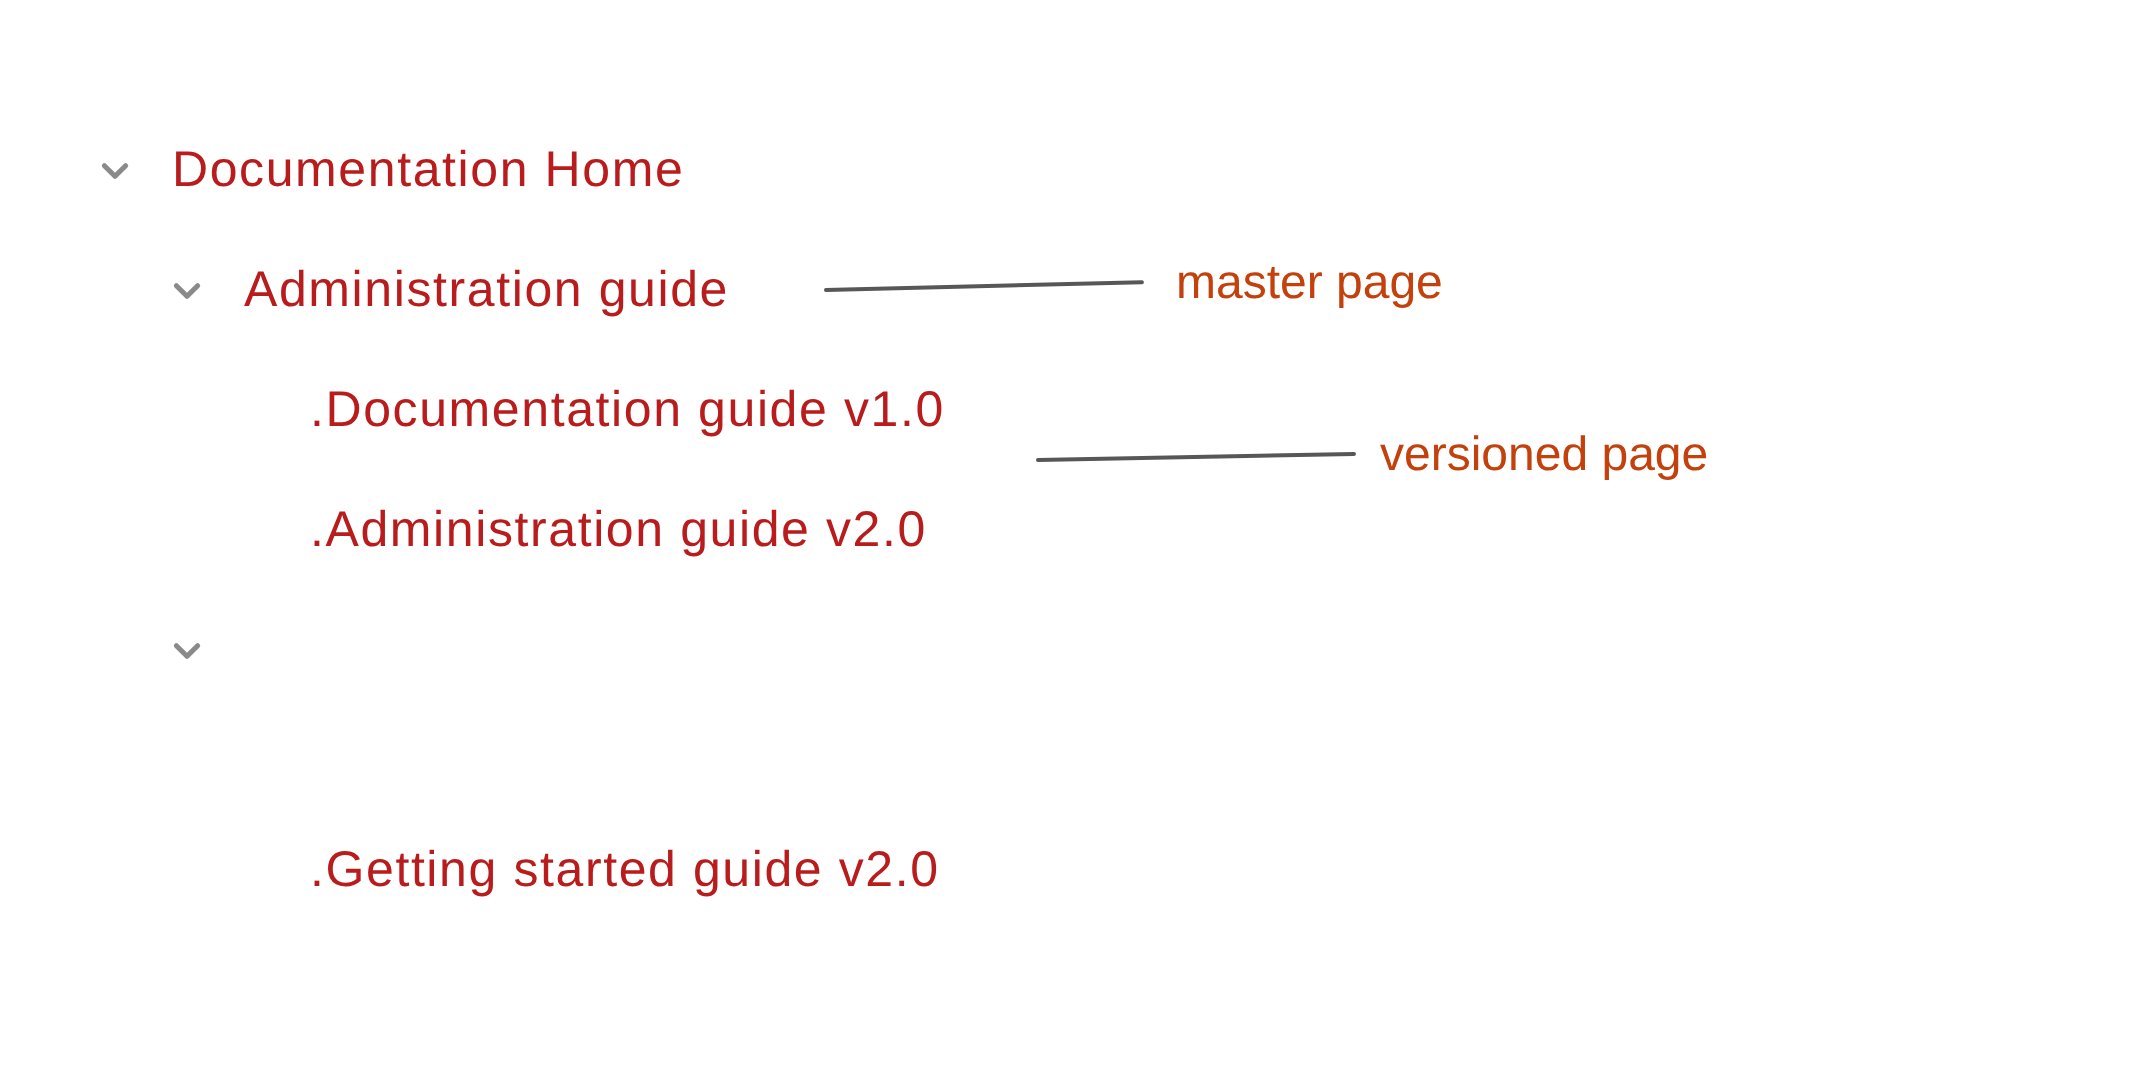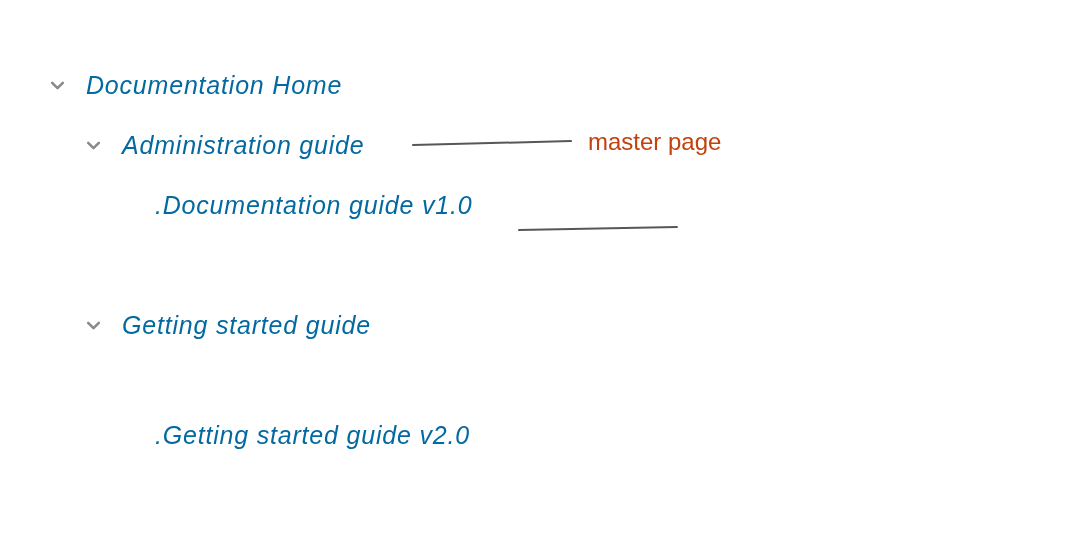--- a/index.html
+++ b/index.html
@@ -43,27 +43,26 @@
     display: inline-flex;
     align-items: center;
     justify-content: center;
     color: #8a8a8a;
     cursor: pointer;
     flex: 0 0 18px;
   }
   .chev svg { display: block; }
 
   .page-link {
-    color: #0369a1;
+    color: #b91c1c;
     font-size: 25px;
     letter-spacing: 0.8px;
     text-decoration: none;
     cursor: pointer;
     line-height: 32px;
-    font-style: italic;
   }
 
   .ann-line {
     position: absolute;
     height: 2px;
     background: #575757;
     border-radius: 2px;
     transform-origin: left center;
   }
   #ann-line-master {
@@ -114,33 +113,36 @@
           <path d="M3 5.5 L8 10.5 L13 5.5"></path>
         </svg>
     </span>
     <a class="page-link">Administration guide</a>
   </div>
 
   <div class="tree-row lvl2" id="row-2">
     <a class="page-link">.Documentation guide v1.0</a>
   </div>
 
+  <div class="tree-row lvl2" id="row-3">
+    <a class="page-link">.Administration guide v2.0</a>
+  </div>
 
   <div class="tree-row lvl1" id="row-4">
     <span class="chev">
       <svg width="17" height="17" viewBox="0 0 16 16" fill="none" stroke="currentColor" stroke-width="2.4" stroke-linecap="round" stroke-linejoin="round">
           <path d="M3 5.5 L8 10.5 L13 5.5"></path>
         </svg>
     </span>
-    <a class="page-link">Getting started guide</a>
   </div>
 
 
   <div class="tree-row lvl2" id="row-6">
     <a class="page-link">.Getting started guide v2.0</a>
   </div>
 
   <div class="ann-line" id="ann-line-master"></div>
   <div class="ann-label" id="ann-label-master">master page</div>
 
   <div class="ann-line" id="ann-line-versioned"></div>
+  <div class="ann-label" id="ann-label-versioned">versioned page</div>
 
 </div>
 
 </body></html>

